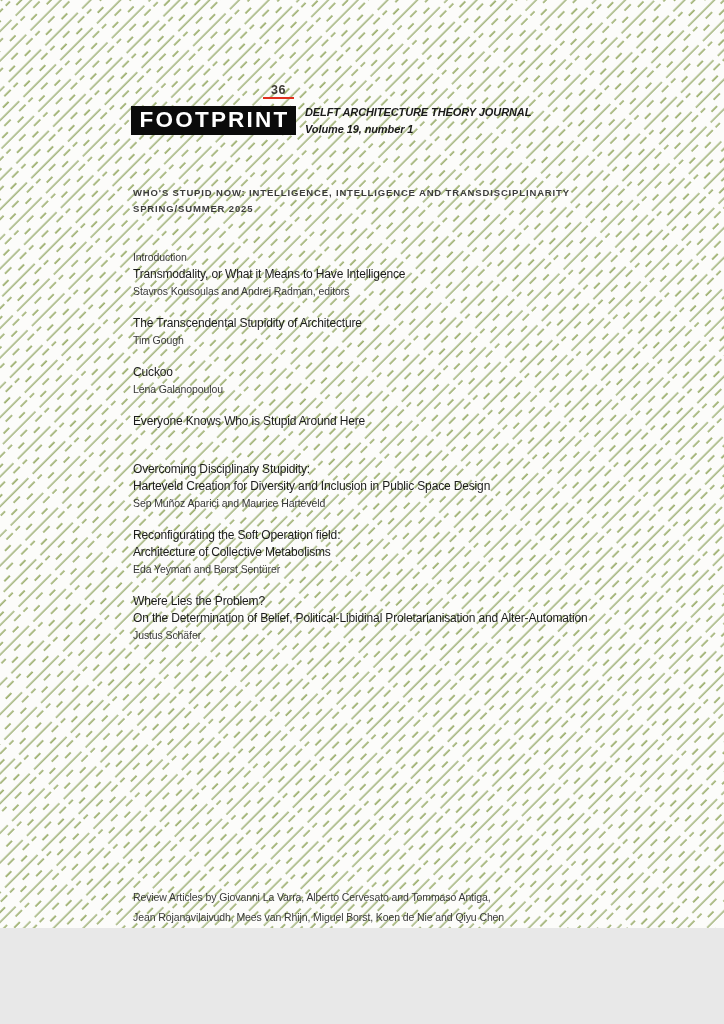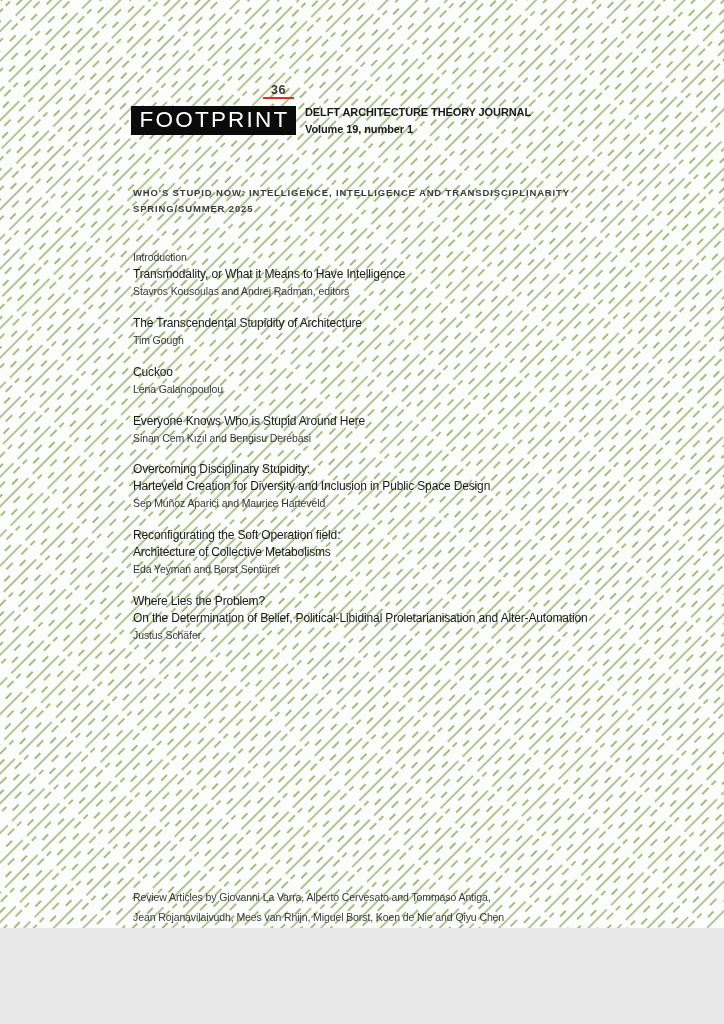--- a/index.html
+++ b/index.html
@@ -26,27 +26,27 @@
     color: #3e3a35; letter-spacing: 0.5px;
   }
   .issue-no .rule { height: 2.4px; background: #e0301e; margin-top: 0px; }
 
   .logo-box {
     position: absolute; left: 131px; top: 106px; width: 165px; height: 29px;
     background: #0b0b0b;
     display: flex; align-items: center; justify-content: center;
   }
   .logo-box .logo-text {
-    color: #ffffff; font-weight: normal; font-size: 22.5px;
+    color: #ffffff; font-weight: bold; font-size: 22.5px;
     letter-spacing: 2.2px; line-height: 1; padding-left: 2px;
   }
   .journal-meta {
     position: absolute; left: 305px; top: 104px;
     font-weight: bold; font-size: 11px; line-height: 16.5px;
-    color: #1a1a1a; letter-spacing: -0.1px;
+    color: #1a1a1a; letter-spacing: -0.1px; font-style: italic;
   }
 
   
   .issue-title {
     position: absolute; left: 133px; top: 185px;
     font-weight: bold; font-size: 9.5px; line-height: 16px;
     letter-spacing: 0.85px; color: #3c3c3c;
   }
 
   
@@ -116,21 +116,20 @@
     <div class="eauthors">Tim Gough</div>
   </section>
 
   <section class="entry e3">
     <div class="etitle">Cuckoo</div>
     <div class="eauthors">Lena Galanopoulou</div>
   </section>
 
   <section class="entry e4">
     <div class="etitle">Everyone Knows Who is Stupid Around Here</div>
-    <div class="eauthors">Sinan Cem Kızıl and Bengisu Derebasi</div>
   </section>
 
   <section class="entry e5">
     <div class="etitle">Overcoming Disciplinary Stupidity:</div>
     <div class="etitle">Harteveld Creation for Diversity and Inclusion in Public Space Design</div>
     <div class="eauthors">Sep Muñoz Aparici and Maurice Harteveld</div>
   </section>
 
   <section class="entry e6">
     <div class="etitle">Reconfigurating the Soft Operation field:</div>

